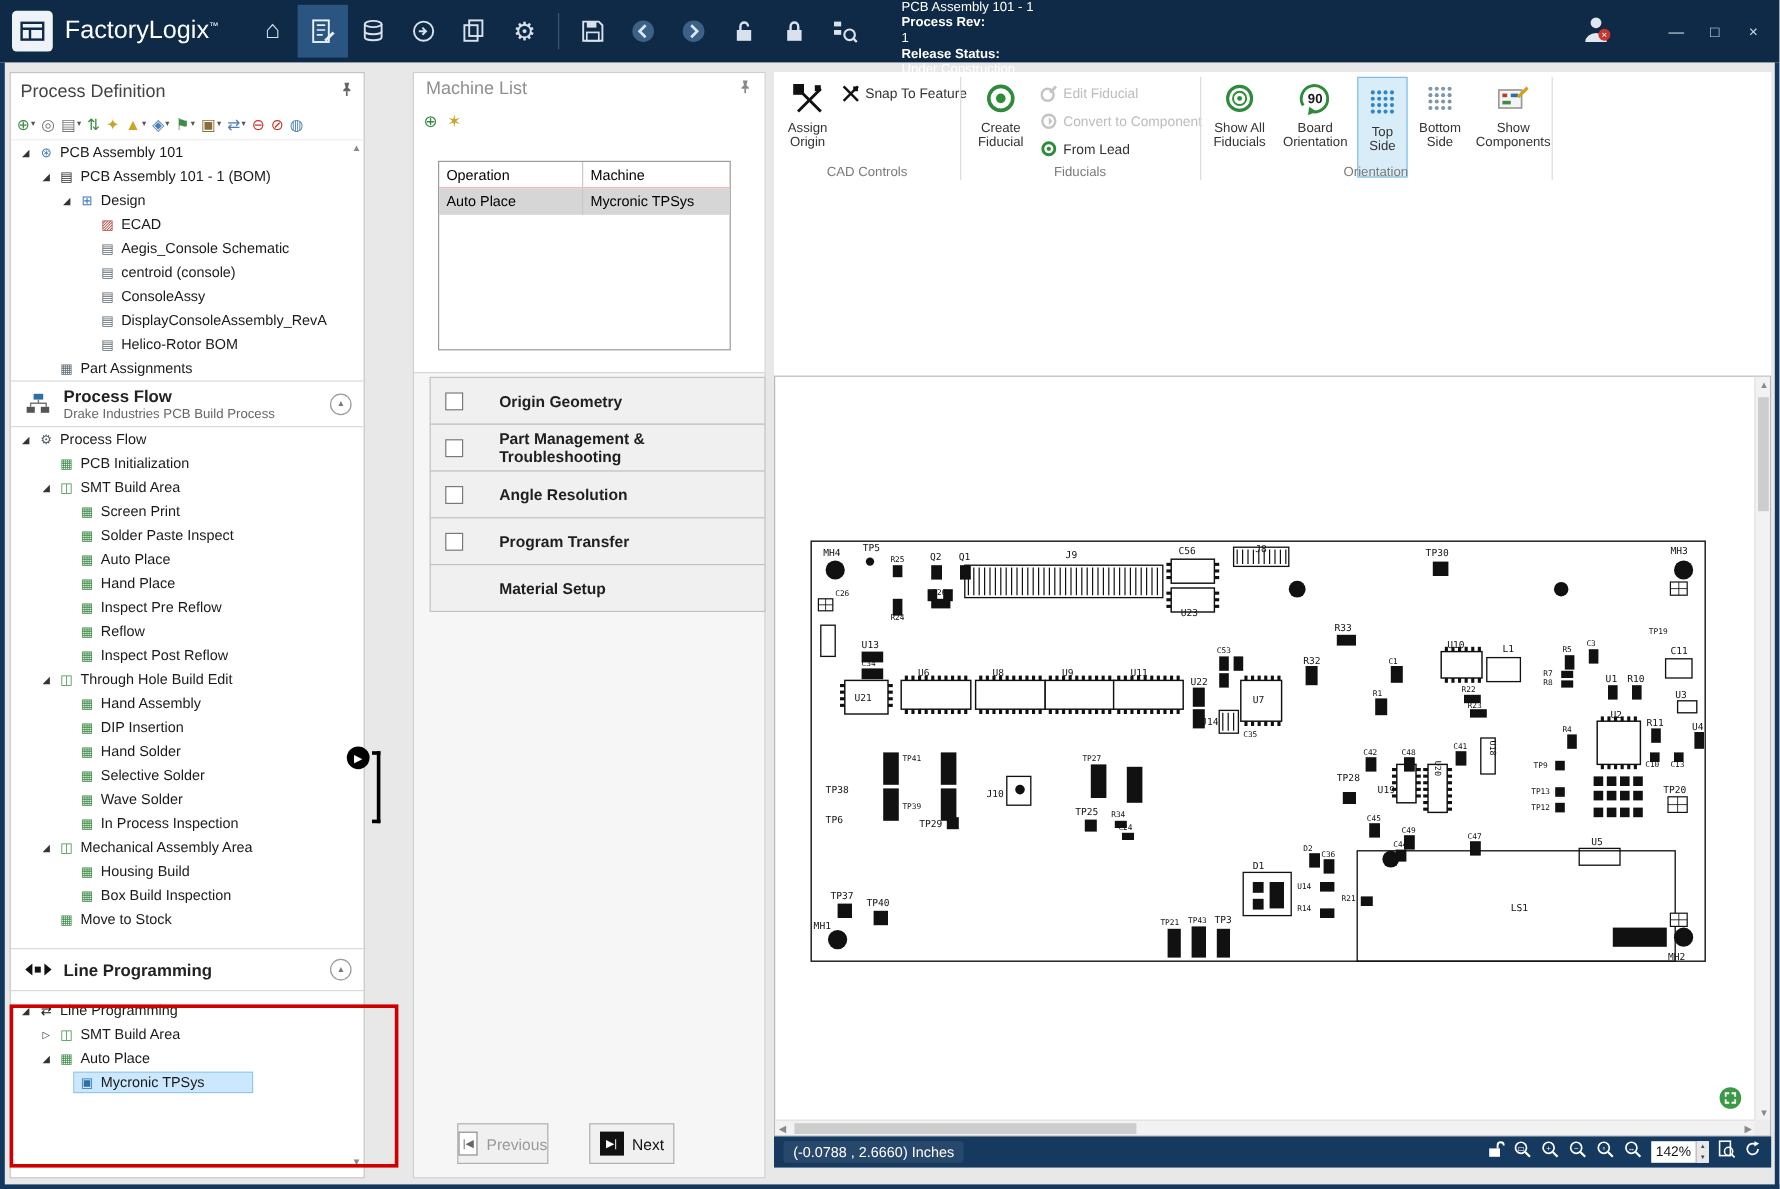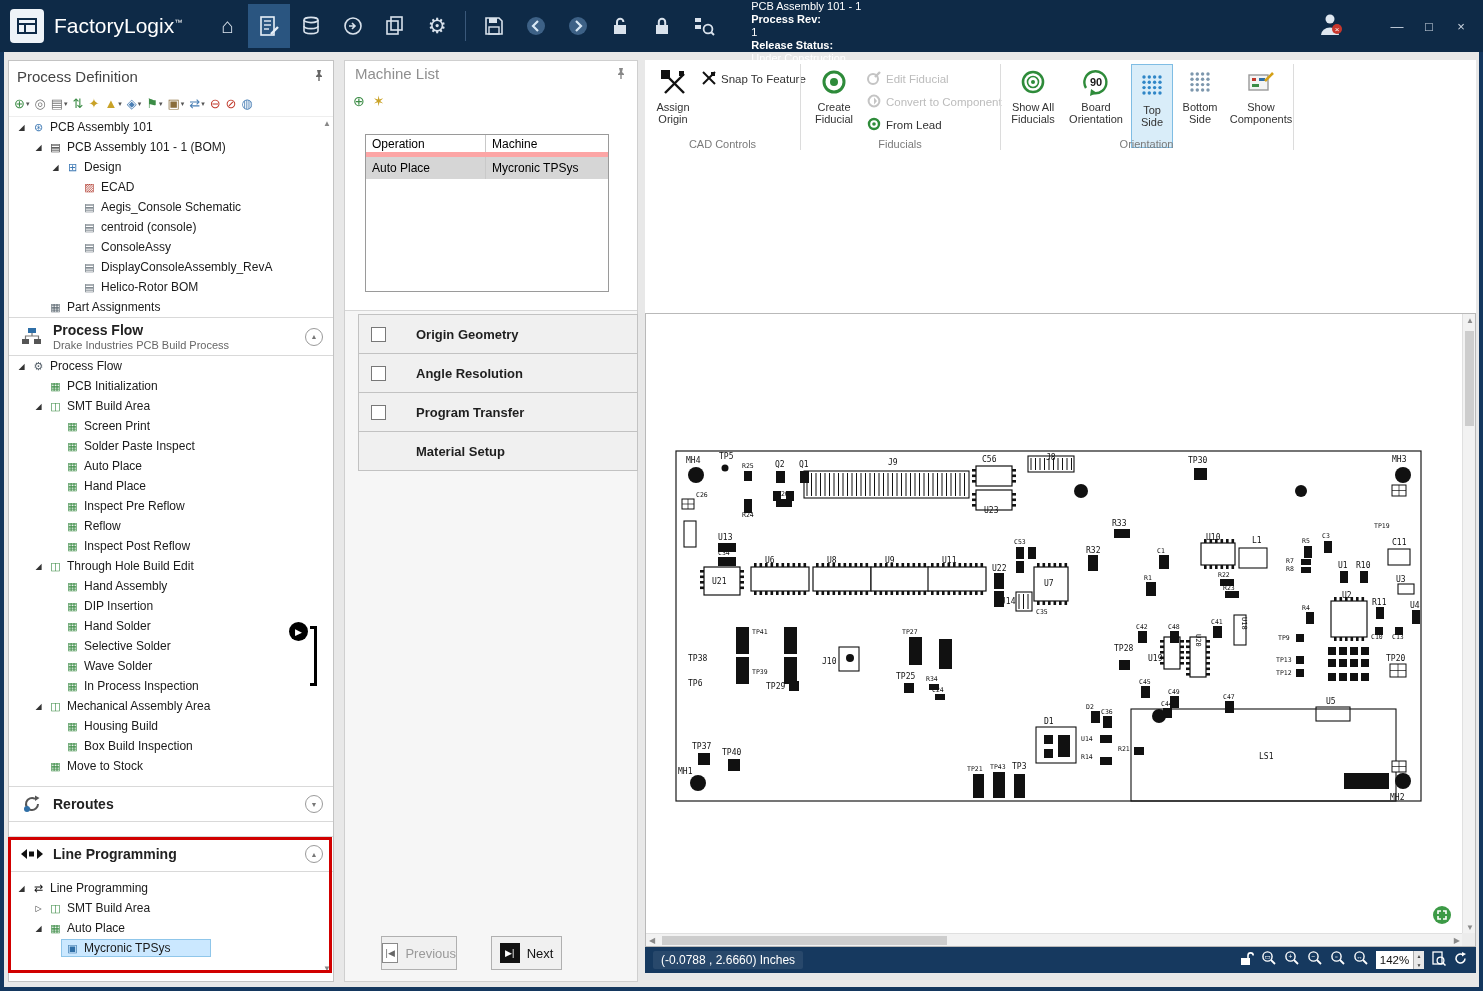--- a/index.html
+++ b/index.html
@@ -22,21 +22,21 @@
   .tb-btn.active { background:#2a5580; }
   .tb-sep { width:1px; height:30px; background:#3a587a; margin:0 7px; }
   .info-block { margin-left:26px; font-size:11px; line-height:13px; color:#fff; white-space:nowrap; }
   .info-row { display:flex;flex-direction:column; }
   .info-label { font-weight:bold; width:88px; }
   .titlebar-right { position:absolute; right:14px; top:0; height:52px; display:flex; align-items:center; gap:16px; }
   .win-btn { color:#cfd8e3; font-size:13px; width:16px; text-align:center; }
   .user-wrap { position:relative; margin-right:30px; }
 
   
-  .left-panel { position:absolute; left:8px; top:60px; width:326px; height:922px; background:#fff; border:1px solid #c3c3c3; z-index:5; }
+  .left-panel { position:absolute; left:8px; top:60px; width:296px; height:922px; background:#fff; border:1px solid #c3c3c3; z-index:5; }
   .lp-head { height:30px; display:flex; align-items:center; padding:0 8px; }
   .lp-title { font-size:15px; color:#444; }
   .pin { margin-left:auto; }
   .pd-toolbar { display:flex; align-items:center; height:26px; padding:0 4px; gap:3px; border-bottom:1px solid #eee; }
   .pd-ico { display:flex; align-items:flex-end; font-size:13px; line-height:13px; padding:1px; }
   .caret { font-size:7px; color:#555; margin-left:1px; }
 
   .tree-row { height:20px; display:flex; align-items:center; font-size:12px; color:#1a1a1a; white-space:nowrap; overflow:hidden; }
   .tarrow { width:13px; font-size:8px; color:#333; flex:0 0 auto; text-align:center; }
   .hl { display:flex; align-items:center; padding:1px 3px; }
@@ -59,21 +59,21 @@
   .anno-arrow { position:absolute; left:289px; top:622px; width:19px; height:19px; border-radius:50%; background:#000; color:#fff; font-size:9px; display:flex; align-items:center; justify-content:center; z-index:21; }
   .anno-bracket { position:absolute; left:310px; top:626px; width:7px; height:60px; border-right:3px solid #000; border-top:3px solid #000; border-bottom:3px solid #000; z-index:21; }
 
   
   .machine-panel { position:absolute; left:344px; top:60px; width:294px; height:922px; background:#f6f6f6; border:1px solid #cfcfcf; }
   .mp-card { position:absolute; left:0; top:0; width:292px; height:250px; background:#fff; border-bottom:1px solid #d6d6d6; }
   .mp-head { height:30px; display:flex; align-items:flex-start; padding:4px 10px 0; }
   .mp-title { font-size:15px; color:#8f8f8f; }
   .mp-tools { display:flex; gap:8px; padding:2px 8px; font-size:14px; }
   .mtable { position:absolute; left:20px; top:73px; width:244px; height:158px; border:1px solid #9a9a9a; background:#fff; font-size:12px; }
-  .mthead { display:flex; height:22px; align-items:center; border-bottom:5px solid #fca5a5; }
+  .mthead { display:flex; height:22px; align-items:center; border-bottom:1px solid #fca5a5; }
   .mcol1 { width:120px; padding-left:6px; border-right:1px solid #c9c9c9; height:100%; display:flex; align-items:center; }
   .mcol2 { flex:1; padding-left:6px; height:100%; display:flex; align-items:center; }
   .mrow { display:flex; height:22px; align-items:center; }
   .mrow.msel { background:#d6d6d6; }
   .accordion { position:absolute; left:13px; top:253px; width:280px; }
   .acc { height:40px; background:#f0f0f0; border:1px solid #c2c2c2; margin-top:-1px; display:flex; align-items:center; }
   .acc:first-child { margin-top:0; }
   .acb { width:15px; height:15px; background:#fff; border:1px solid #787878; margin-left:12px; flex:0 0 auto; }
   .acb.hidden { visibility:hidden; }
   .aclabel { margin-left:30px; font-size:13px; font-weight:bold; color:#1f1f1f; }
@@ -524,31 +524,20 @@
       </div>
       <div class="tree-row" style="padding-left: 23px;">
         <span class="tarrow"></span>
         <span class="hl">
           <span class="ticon" style="color: rgb(60, 140, 70);">▦</span>
           <span class="tlabel">Move to Stock</span>
         </span>
       </div>
     </div>
 
-  <div class="sec mt10">
-    <span class="sec-icon">
-      <svg width="20" height="20" viewBox="0 0 20 20">
-          <path d="M16 10 a6 6 0 1 1 -3 -5.2" fill="none" stroke="#555" stroke-width="2"></path>
-          <polygon points="13,1.5 17.5,4 13,7" fill="#555"></polygon>
-          <circle cx="5" cy="15" r="3" fill="#2f6fa7"></circle>
-        </svg>
-    </span>
-    <div class="sec-title">Reroutes</div>
-    <span class="sec-toggle">▼</span>
-  </div>
 
   <div class="sec mt14">
     <span class="sec-icon">
       <svg width="22" height="12" viewBox="0 0 22 12">
           <polygon points="0,6 6,1 6,11" fill="#111"></polygon>
           <rect x="8" y="3.5" width="5" height="5" fill="#111"></rect>
           <polygon points="22,6 16,1 16,11" fill="#111"></polygon>
         </svg>
     </span>
     <div class="sec-title">Line Programming</div>
@@ -621,20 +610,24 @@
             <span class="mcol2">Mycronic TPSys</span>
           </div>
         </div>
     </div>
   </div>
 
   <div class="accordion" id="accordion">
       <div class="acc">
         <span class="acb"></span>
         <span class="aclabel">Origin Geometry</span>
+      </div>
+      <div class="acc">
+        <span class="acb"></span>
+        <span class="aclabel">Part Management &amp; Troubleshooting</span>
       </div>
       <div class="acc">
         <span class="acb"></span>
         <span class="aclabel">Angle Resolution</span>
       </div>
       <div class="acc">
         <span class="acb"></span>
         <span class="aclabel">Program Transfer</span>
       </div>
       <div class="acc">

